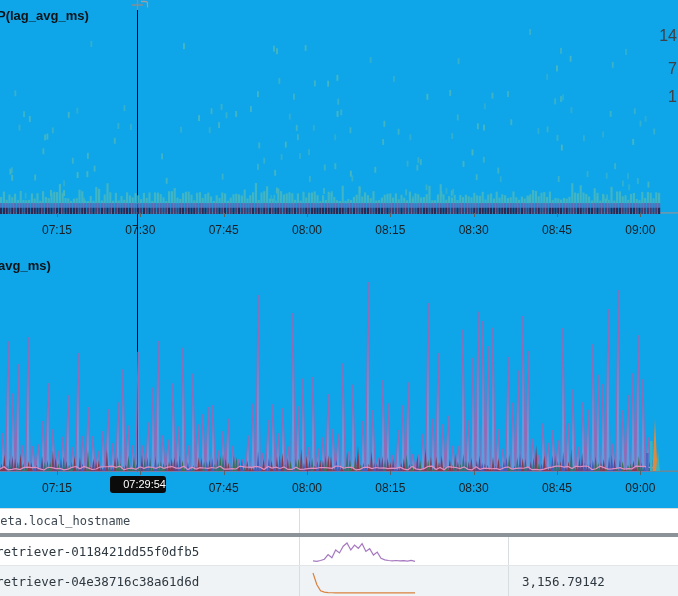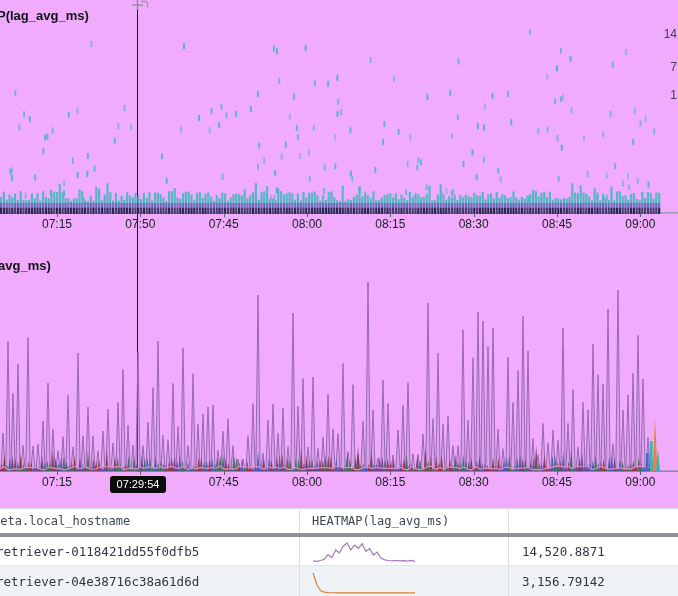--- a/index.html
+++ b/index.html
@@ -1,26 +1,26 @@
 <!DOCTYPE html>
 <html><head>
 <meta charset="utf-8">
 <style>
   html,body{margin:0;padding:0;background:#fff;}
-  #app{position:relative;width:678px;height:596px;overflow:hidden;background:#f0abfc;
+  #app{position:relative;width:678px;height:596px;overflow:hidden;background:#0ea5e9;
        font-family:"Liberation Sans",sans-serif;color:#16191c;}
   .chart-title{position:absolute;font-weight:700;font-size:13px;color:#101316;white-space:nowrap;}
   .axis-row{position:absolute;left:0;width:678px;height:26px;}
   .axis-row .tick{position:absolute;top:0;width:1px;height:4px;background:#5c6368;}
-  .axis-row .xlab{position:absolute;top:4px;transform:translateX(-50%);font-size:12px;color:#1b1f23;}
-  .ylab{position:absolute;right:1px;font-size:12px;color:#3c4248;}
+  .axis-row .xlab{position:absolute;top:10px;transform:translateX(-50%);font-size:12px;color:#1b1f23;}
+  .ylab{position:absolute;right:1px;font-size:16px;color:#3c4248;}
   #crosshair{position:absolute;left:137px;top:8px;width:1px;height:464px;background:#000;}
   #cursor-icon{position:absolute;left:128px;top:0;}
   #time-tooltip{position:absolute;top:476px;left:110px;width:56px;height:17px;background:#0b0b0c;
-       border-radius:3px;color:#fff;font-size:11px;line-height:17px;text-align:center;z-index:6;}
+       border-radius:3px;color:#fff;font-size:11px;line-height:17px;text-align:right;z-index:6;}
   svg.chart{position:absolute;left:0;}
   
   #result-table{position:absolute;left:0;top:508px;width:678px;font-family:"DejaVu Sans Mono","Liberation Mono",monospace;}
   .t-head{display:flex;height:24px;border-top:1px solid #d8dde0;border-bottom:4px solid #8b9298;
           align-items:center;font-size:12px;color:#3d4852;background:#fff;}
   .t-row{display:flex;height:28px;align-items:center;font-size:12.5px;color:#2d3841;background:#fff;
          border-bottom:1px solid #e2e6e8;}
   .t-row.alt{background:#f0f3f5;height:31px;}
   .c1{width:299px;border-right:1px solid #d8dde0;height:100%;display:flex;align-items:center;overflow:hidden;}
   .c2{width:209px;border-right:1px solid #d8dde0;height:100%;display:flex;align-items:center;padding-left:12px;box-sizing:border-box;overflow:hidden;}
@@ -902,21 +902,21 @@
       <rect x="657.9999999999991" y="203" width="2.2" height="5" fill="#5b6cb4" opacity="0.9149774013436399"></rect>
       <rect x="657.9999999999991" y="207.8" width="2.2" height="6.2" fill="#2c2753"></rect>
     </svg>
   <div class="ylab" style="top:27px;">14</div>
   <div class="ylab" style="top:60px;">7</div>
   <div class="ylab" style="top:88px;">1</div>
   <div class="axis-row" id="hm-axis" style="top:213px;">
       <div class="tick" style="left: 57px;"></div>
       <span class="xlab" style="left: 57px;">07:15</span>
       <div class="tick" style="left: 140.3px;"></div>
-      <span class="xlab" style="left: 140.3px;">07:50</span>
+      <span class="xlab" style="left: 140.3px;">07:30</span>
       <div class="tick" style="left: 223.7px;"></div>
       <span class="xlab" style="left: 223.7px;">07:45</span>
       <div class="tick" style="left: 307px;"></div>
       <span class="xlab" style="left: 307px;">08:00</span>
       <div class="tick" style="left: 390.3px;"></div>
       <span class="xlab" style="left: 390.3px;">08:15</span>
       <div class="tick" style="left: 473.7px;"></div>
       <span class="xlab" style="left: 473.7px;">08:30</span>
       <div class="tick" style="left: 557px;"></div>
       <span class="xlab" style="left: 557px;">08:45</span>
@@ -1323,36 +1323,30 @@
       <div class="tick" style="left: 640.3px;"></div>
       <span class="xlab" style="left: 640.3px;">09:00</span>
     </div>
   <div id="time-tooltip">07:29:54</div>
 
   <div id="result-table">
     <div class="t-head">
       <div class="c1">
         <span class="clip-left">meta.local_hostname</span>
       </div>
-      <div class="c2">
-        <span>HEATMAP(lag_avg_ms)</span>
-      </div>
     </div>
 
     <div class="t-row">
       <div class="c1">
           <span class="clip-left2">retriever-0118421dd55f0dfb5</span>
         </div>
       <div class="c2">
           <svg class="spark" width="104" height="26">
             <polyline points="1,22.9 4.777777777777778,23.32 8.555555555555555,22.48 12.333333333333332,21.22 16.11111111111111,16.6 19.88888888888889,19.75 23.666666666666664,11.98 27.444444444444443,14.92 31.22222222222222,8.2 35,5.050000000000001 38.77777777777778,11.98 42.55555555555555,7.150000000000002 46.33333333333333,10.3 50.11111111111111,5.68 53.888888888888886,13.45 57.66666666666667,10.719999999999999 61.44444444444444,17.02 65.22222222222223,14.08 69,20.38 72.77777777777779,21.85 76.55555555555556,22.48 80.33333333333333,22.9 84.1111111111111,22.48 87.88888888888889,22.9 91.66666666666666,22.69 95.44444444444444,23.11 99.22222222222221,22.48 103,23.32" fill="none" stroke="#a678c0" stroke-width="1.2"></polyline>
           </svg>
-        </div>
-      <div class="c3">
-          <span>14,520.8871</span>
         </div>
     </div>
 
     <div class="t-row alt">
       <div class="c1">
           <span class="clip-left2">retriever-04e38716c38a61d6d</span>
         </div>
       <div class="c2">
           <svg class="spark" width="104" height="26">
             <polyline points="1,4 4.777777777777778,15.549999999999999 8.555555555555555,21.85 12.333333333333332,23.11 16.11111111111111,23.53 19.88888888888889,23.74 23.666666666666664,23.95 27.444444444444443,23.95 31.22222222222222,23.95 35,23.95 38.77777777777778,23.95 42.55555555555555,23.95 46.33333333333333,23.95 50.11111111111111,23.95 53.888888888888886,23.95 57.66666666666667,23.95 61.44444444444444,23.95 65.22222222222223,23.95 69,23.95 72.77777777777779,23.95 76.55555555555556,23.95 80.33333333333333,23.95 84.1111111111111,23.95 87.88888888888889,23.95 91.66666666666666,23.95 95.44444444444444,23.95 99.22222222222221,23.95 103,23.95" fill="none" stroke="#d9813e" stroke-width="1.2"></polyline>

